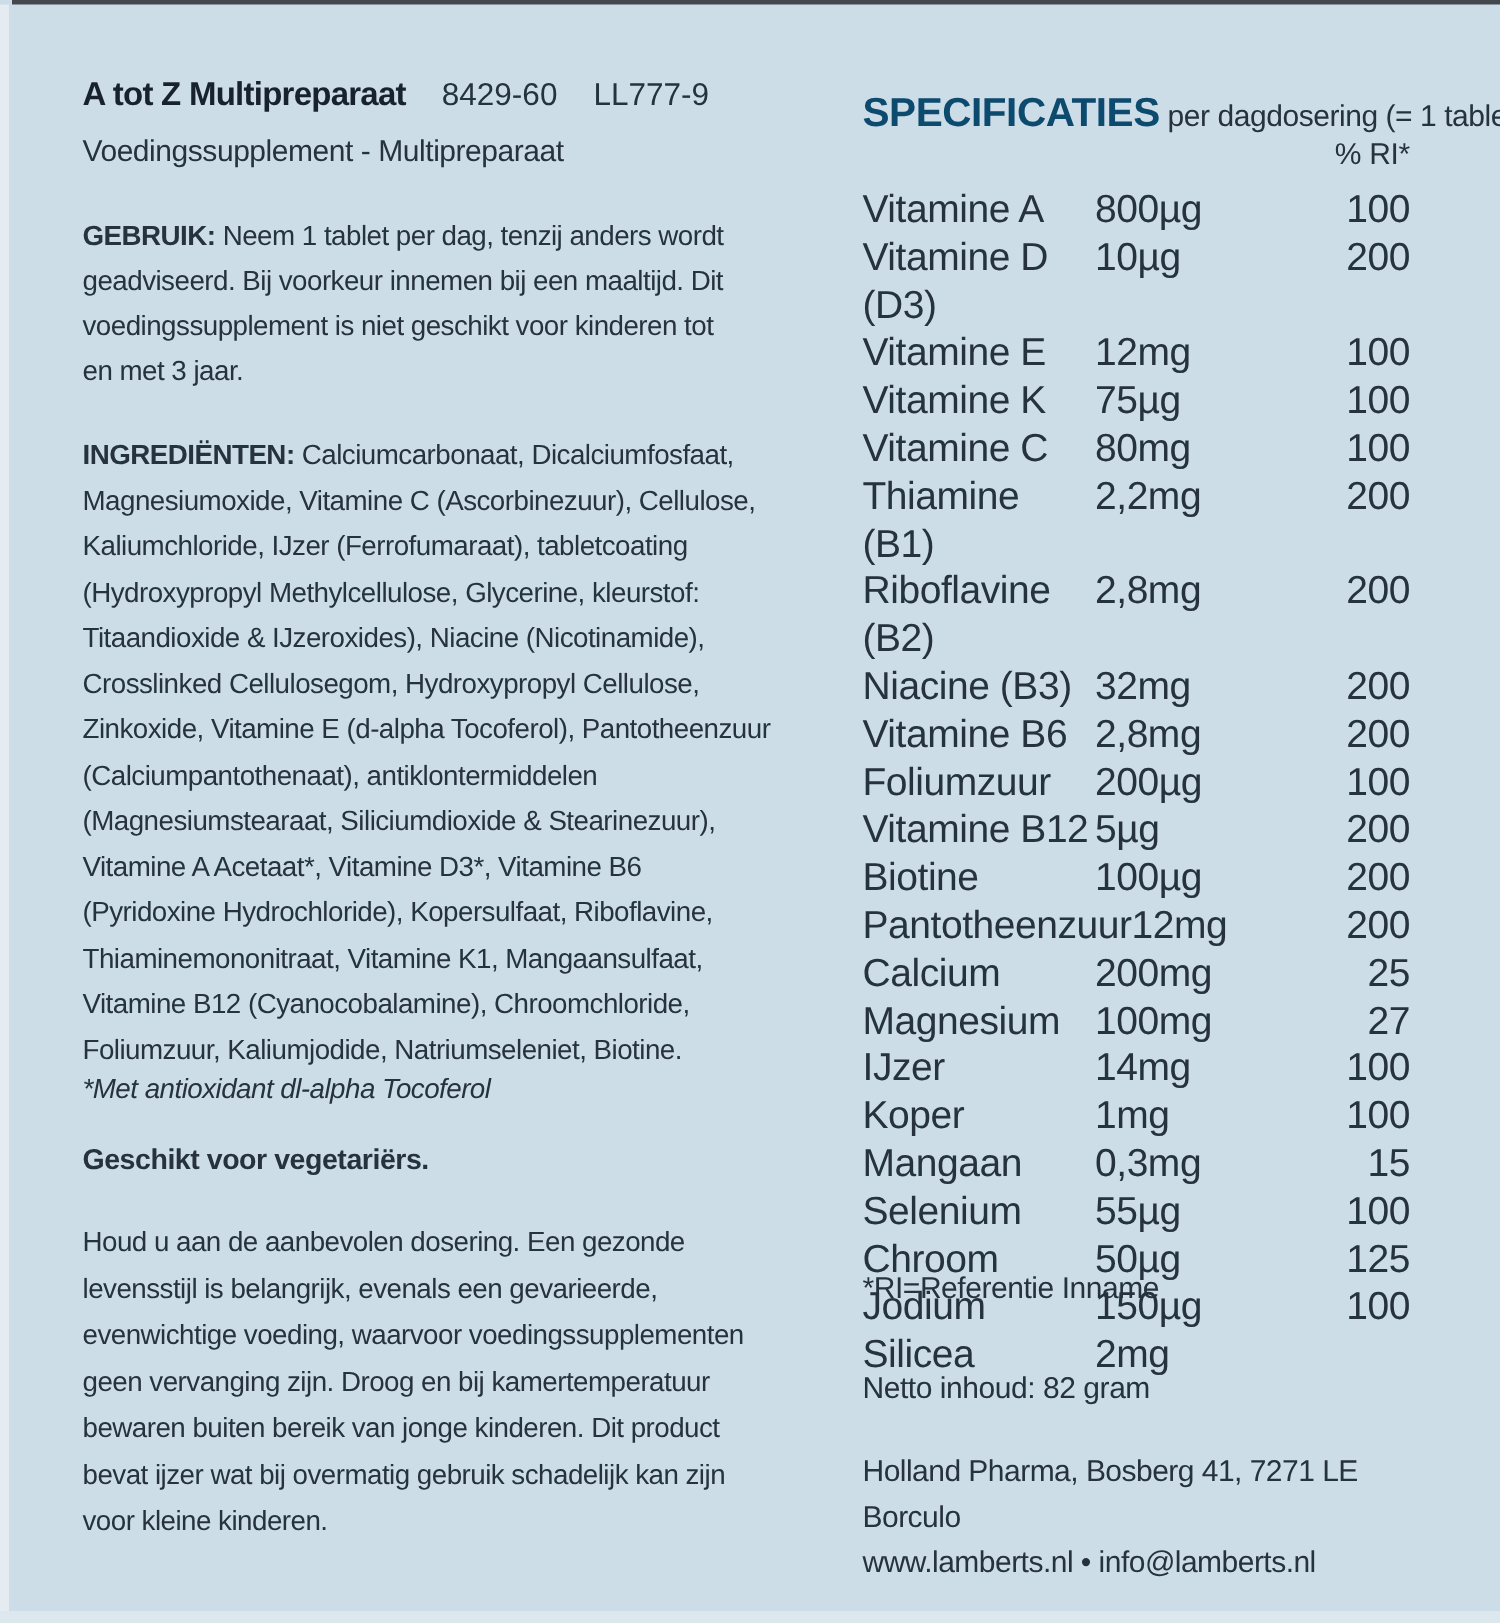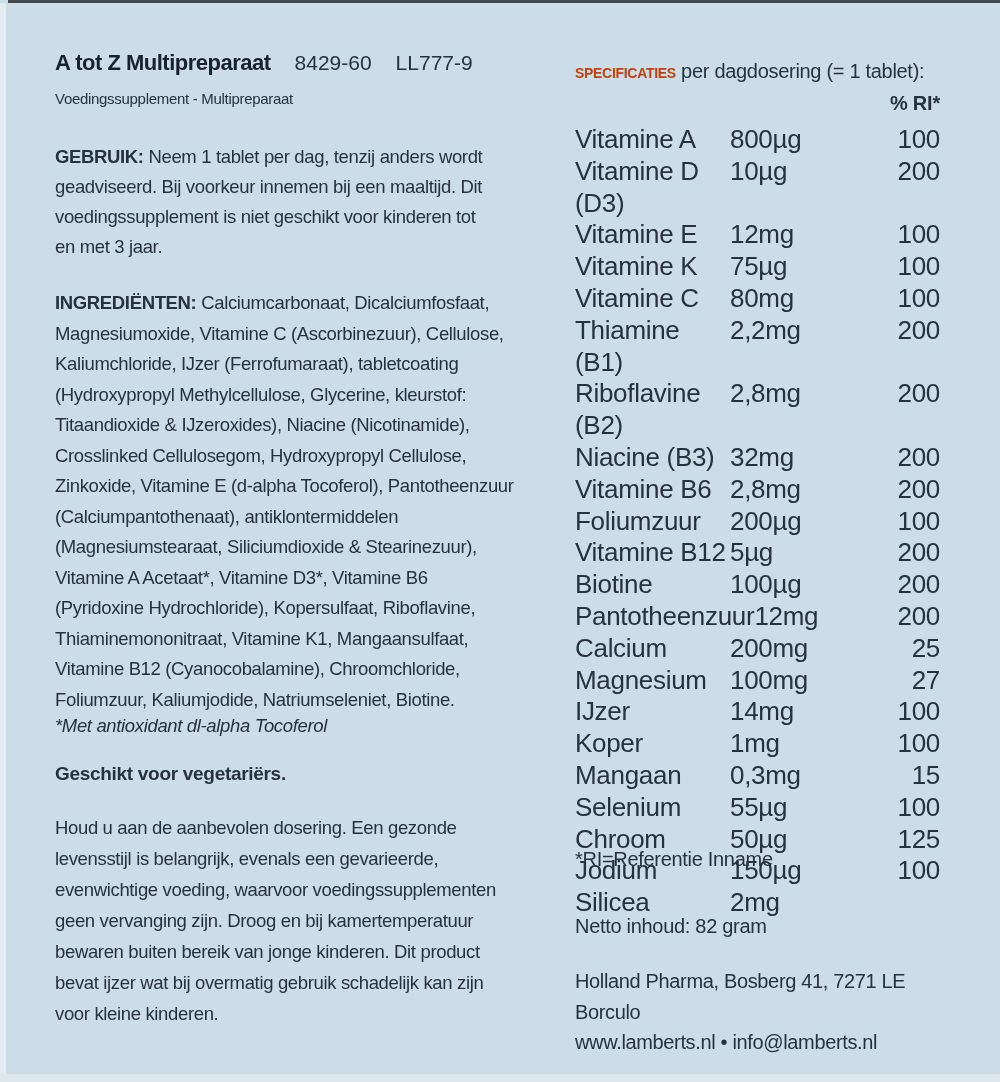--- a/index.html
+++ b/index.html
@@ -19,33 +19,33 @@
   .left-strip { position: absolute; top: 3px; left: 0; width: 6px; bottom: 0; background: #e4ecf1; }
   .bottom-strip { position: absolute; left: 0; right: 0; bottom: 0; height: 8px; background: #dde8ee; }
 
   .blk { position: absolute; left: 55px; width: 515px; }
   .b { font-weight: bold; }
 
   .title-row { top: 50px; display: flex; align-items: baseline; letter-spacing: -0.5px; }
   .title { font-size: 22px; font-weight: bold; color: #18222c; }
   .code { font-size: 21px; margin-left: 24px; letter-spacing: 0; }
 
-  .subtitle { top: 90px; font-size: 15px; letter-spacing: -0.3px; }
+  .subtitle { top: 90px; font-size: 20px; letter-spacing: -0.3px; }
 
   .para { font-size: 18.5px; letter-spacing: -0.35px; white-space: pre-line; }
   .usage   { top: 142px; line-height: 30px; }
   .ingred  { top: 288px; line-height: 30.5px; }
   .ingred-foot { top: 715px; font-size: 18.5px; font-style: italic; letter-spacing: -0.35px; }
   .veg     { top: 763px; font-size: 19px; font-weight: bold; letter-spacing: -0.3px; }
   .advice  { top: 812px; line-height: 31px; }
 
   .rblk { position: absolute; left: 575px; width: 365px; }
   .spec-head { top: 60px; font-size: 20px; letter-spacing: -0.3px; white-space: nowrap; }
-  .spec-head .b { font-size: 14px; color: #c2410c; }
-  .ri-head { top: 92px; text-align: right; font-size: 20px; font-weight: bold; letter-spacing: -0.2px; }
+  .spec-head .b { font-size: 27px; color: #0c4a6e; }
+  .ri-head { top: 92px; text-align: right; font-size: 20px; font-weight: normal; letter-spacing: -0.2px; }
   .spec-table { top: 124px; }
   .srow { display: flex; line-height: 31.8px; font-size: 26px; letter-spacing: -0.3px; }
   .srow .nm { flex: 1; text-align: left; }
   .srow .amt { width: 118px; text-align: left; }
   .srow .ri { width: 92px; text-align: right; }
   .ri-foot { top: 848px; font-size: 20px; letter-spacing: -0.3px; }
   .net { top: 915px; font-size: 20px; letter-spacing: -0.3px; }
   .addr { top: 966px; font-size: 20px; letter-spacing: -0.35px; line-height: 30.5px; white-space: pre-line; }
 </style>
 </head>

